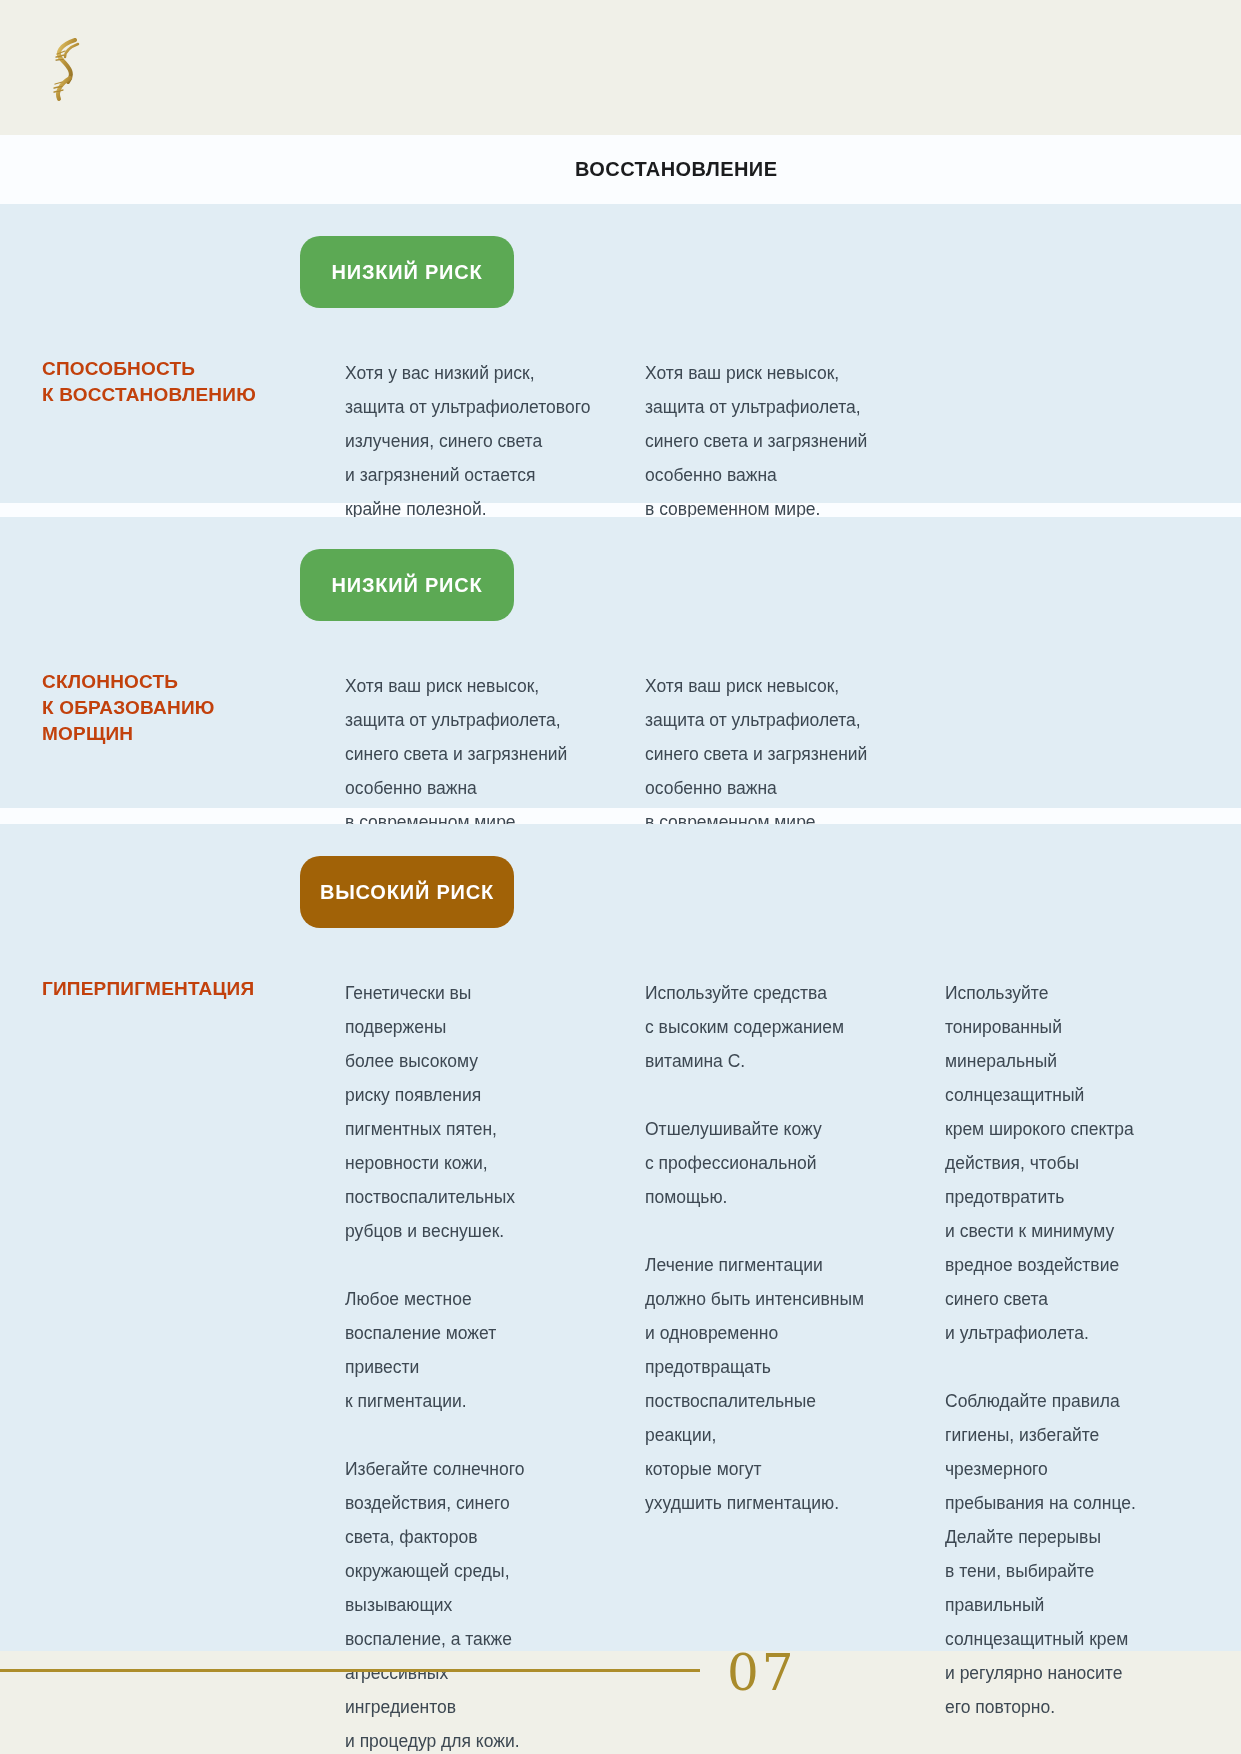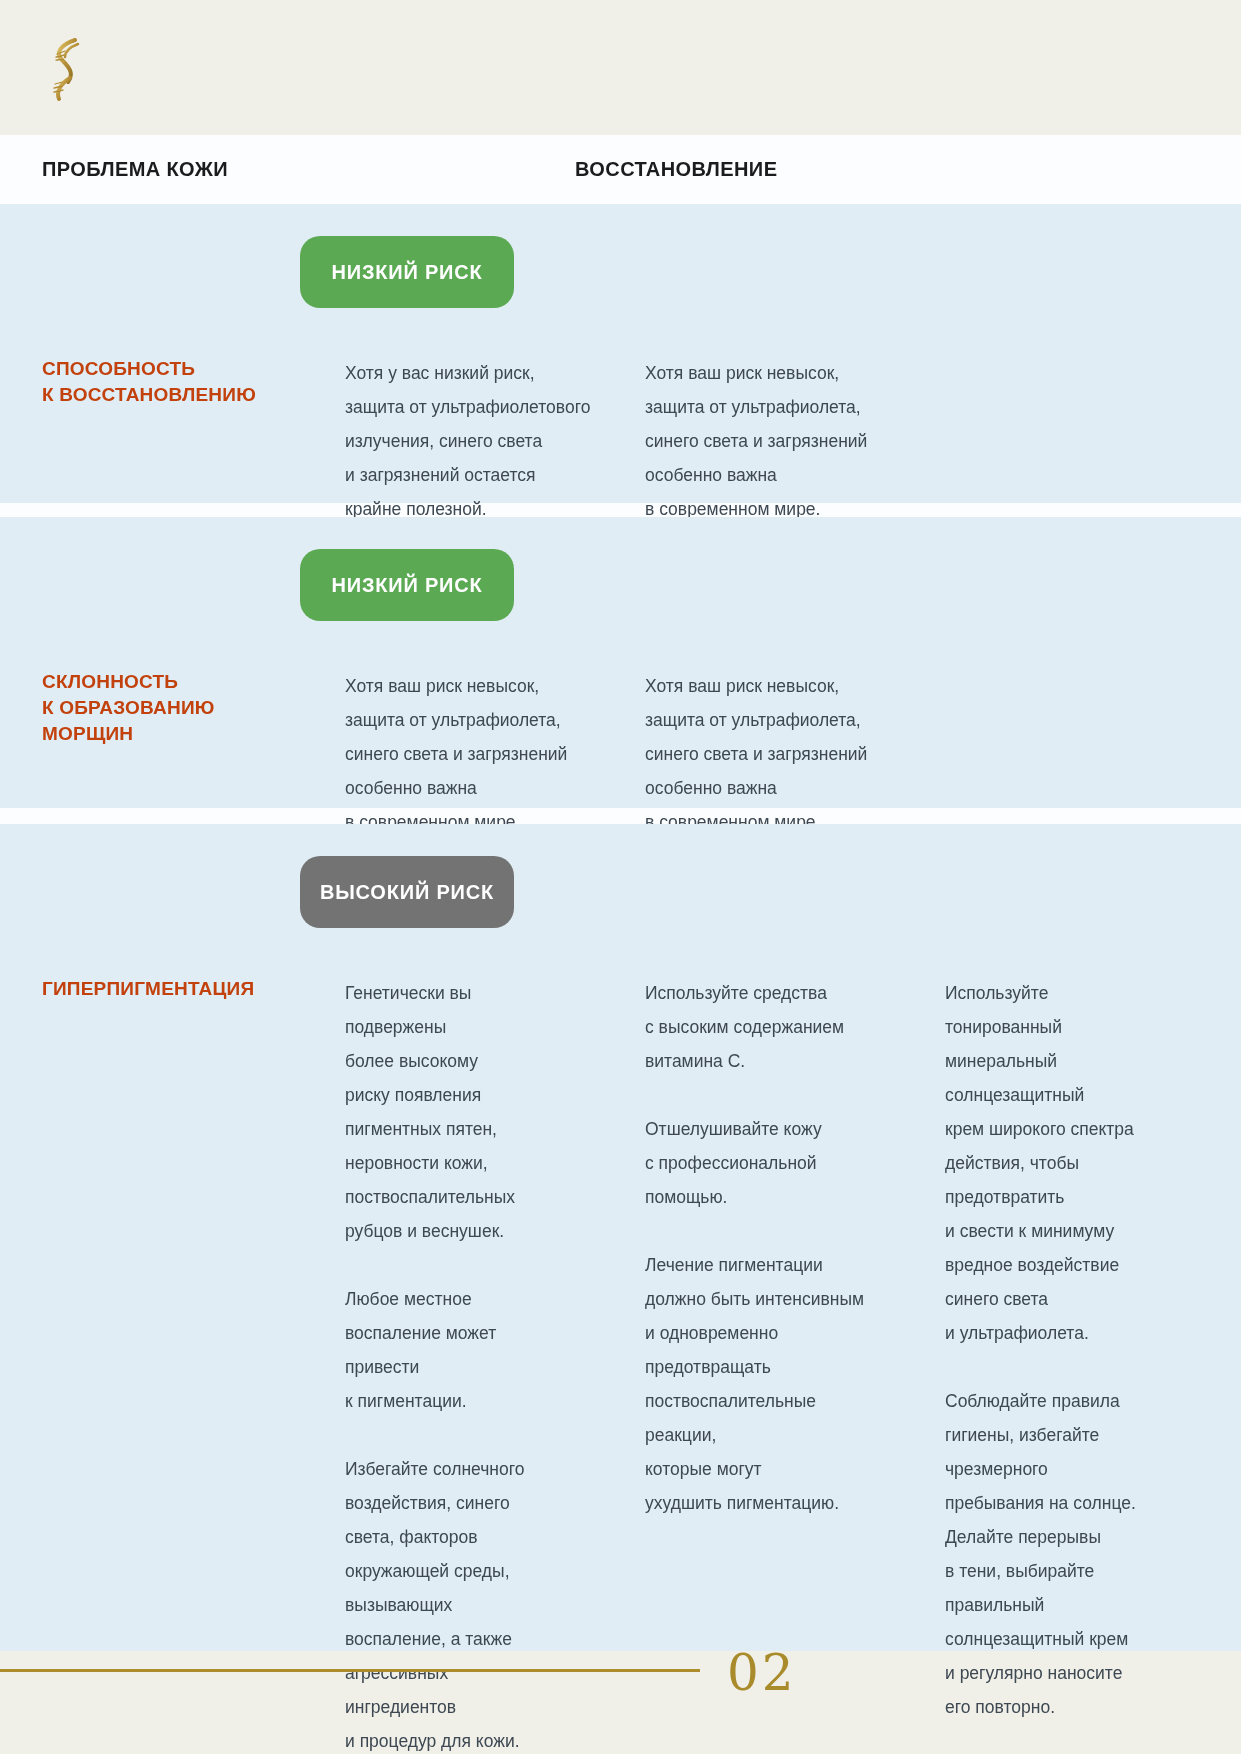--- a/index.html
+++ b/index.html
@@ -71,21 +71,21 @@
     display: flex;
     align-items: center;
     justify-content: center;
     color: #ffffff;
     font-weight: bold;
     font-size: 20px;
     letter-spacing: 0.8px;
     white-space: nowrap;
   }
   .badge.low  { background: #5ca954; }
-  .badge.high { background: #737373; }
+  .badge.high { background: #a16207; }
 
   .content {
     position: absolute;
     left: 0;
     right: 0;
     top: 152px;
   }
   .col {
     position: absolute;
     top: 0;
@@ -152,21 +152,20 @@
         <path d="M5 46 L12 44" stroke-width="1.3"></path>
         <path d="M4 50 L12 48" stroke-width="1.3"></path>
         <path d="M4 54 L13 52" stroke-width="1.3"></path>
       </g>
     </svg>
   </div>
 
   <div class="table-underlay"></div>
 
   <div class="header-band">
-    <span class="col-head h1">ПРОБЛЕМА КОЖИ</span>
     <span class="col-head h3">ВОССТАНОВЛЕНИЕ</span>
   </div>
 
   <section class="risk-section s1">
     <div class="badge low">НИЗКИЙ РИСК</div>
     <div class="content">
       <div class="col col-problem">СПОСОБНОСТЬ
 К ВОССТАНОВЛЕНИЮ</div>
       <div class="col col-note body-text">Хотя у вас низкий риск,
 защита от ультрафиолетового
@@ -264,15 +263,15 @@
 Делайте перерывы
 в тени, выбирайте
 правильный
 солнцезащитный крем
 и регулярно наносите
 его повторно.</div>
     </div>
   </section>
 
   <div class="gold-line"></div>
-  <div class="page-number">02</div>
+  <div class="page-number">07</div>
 
 </div>
 
 </body></html>

